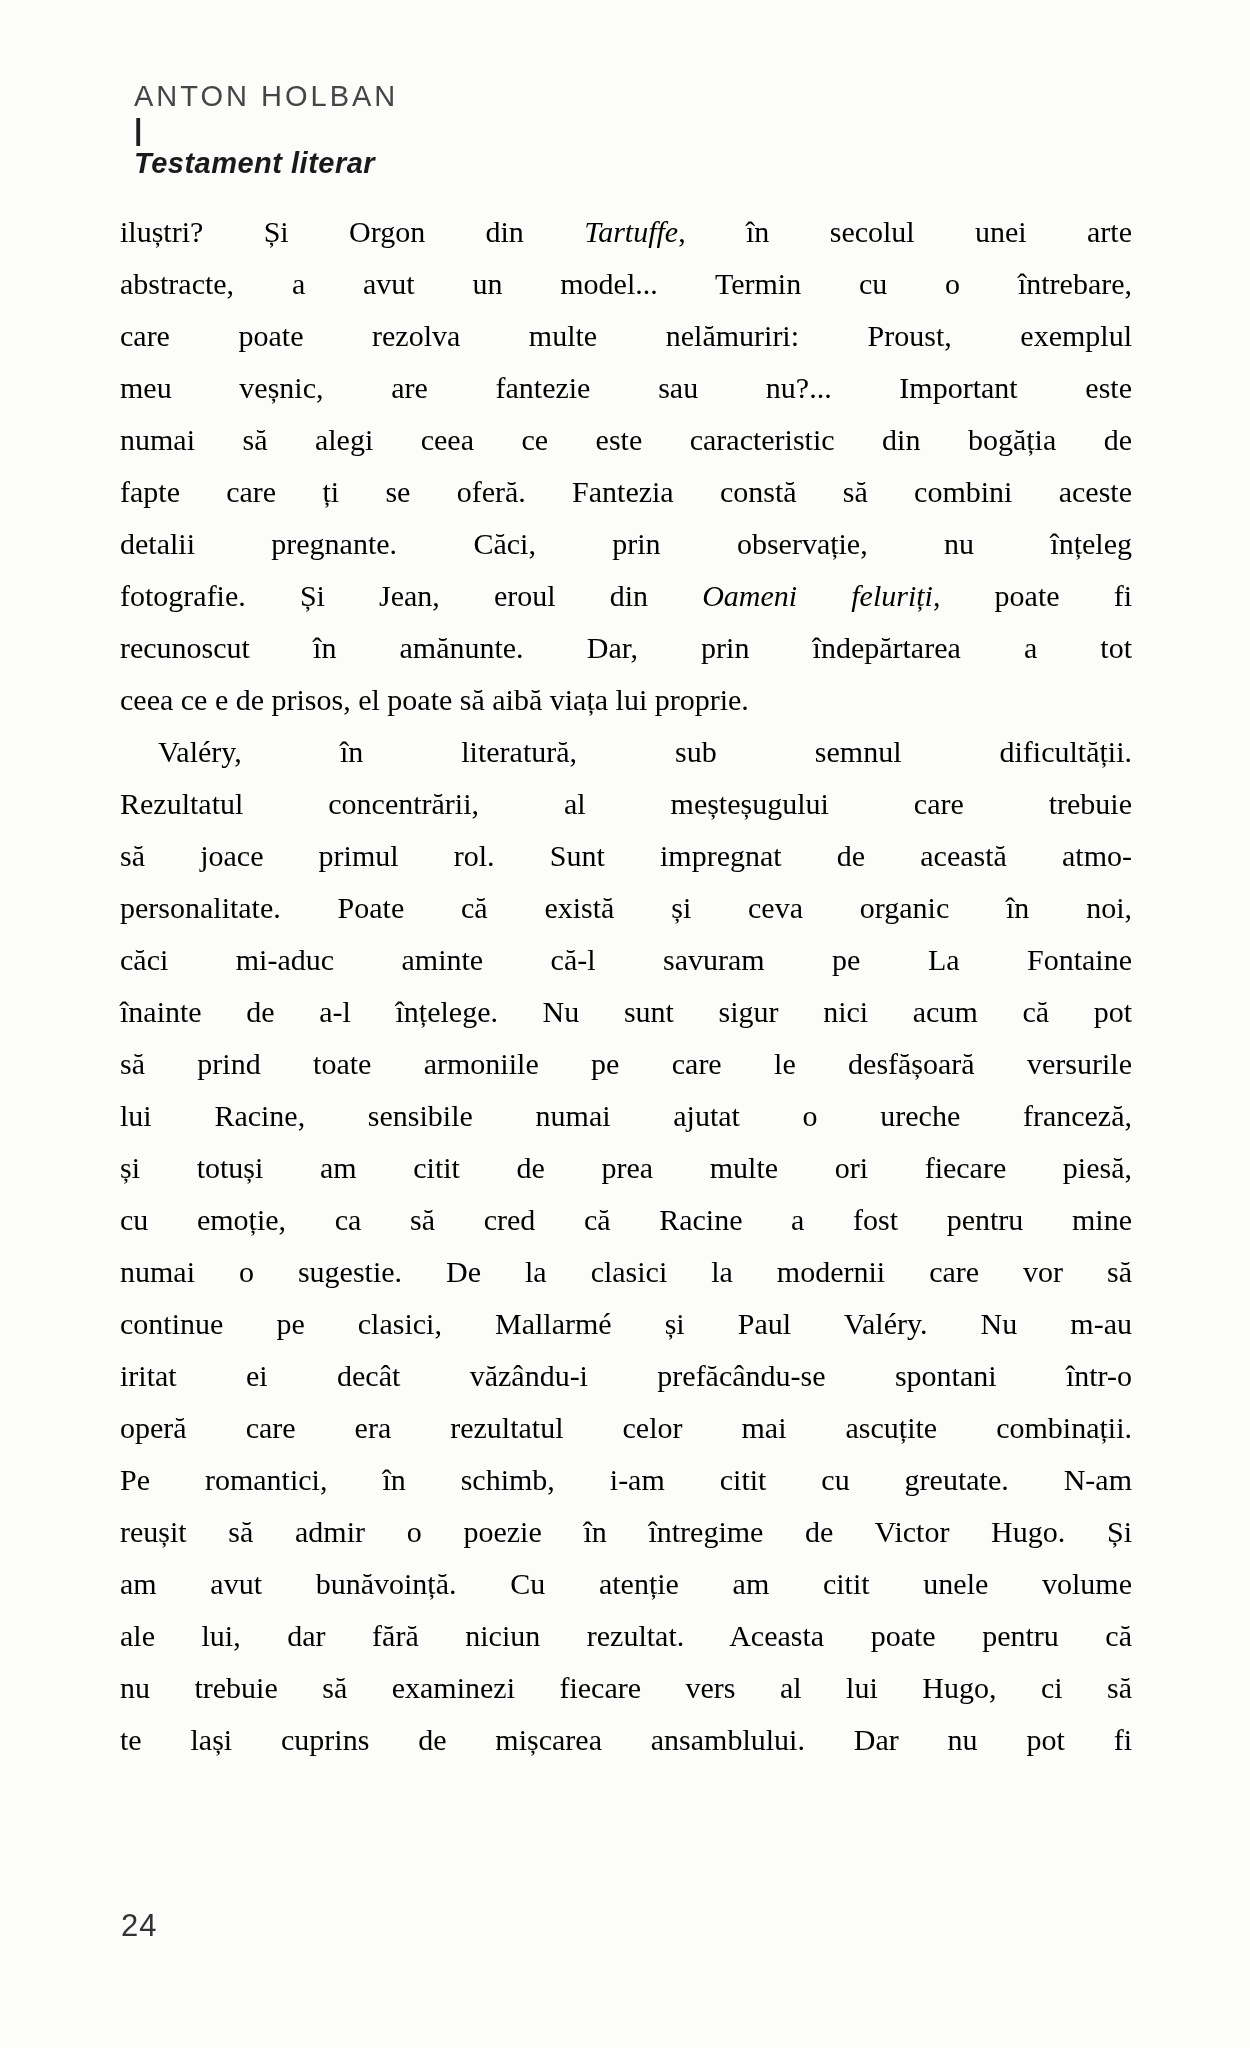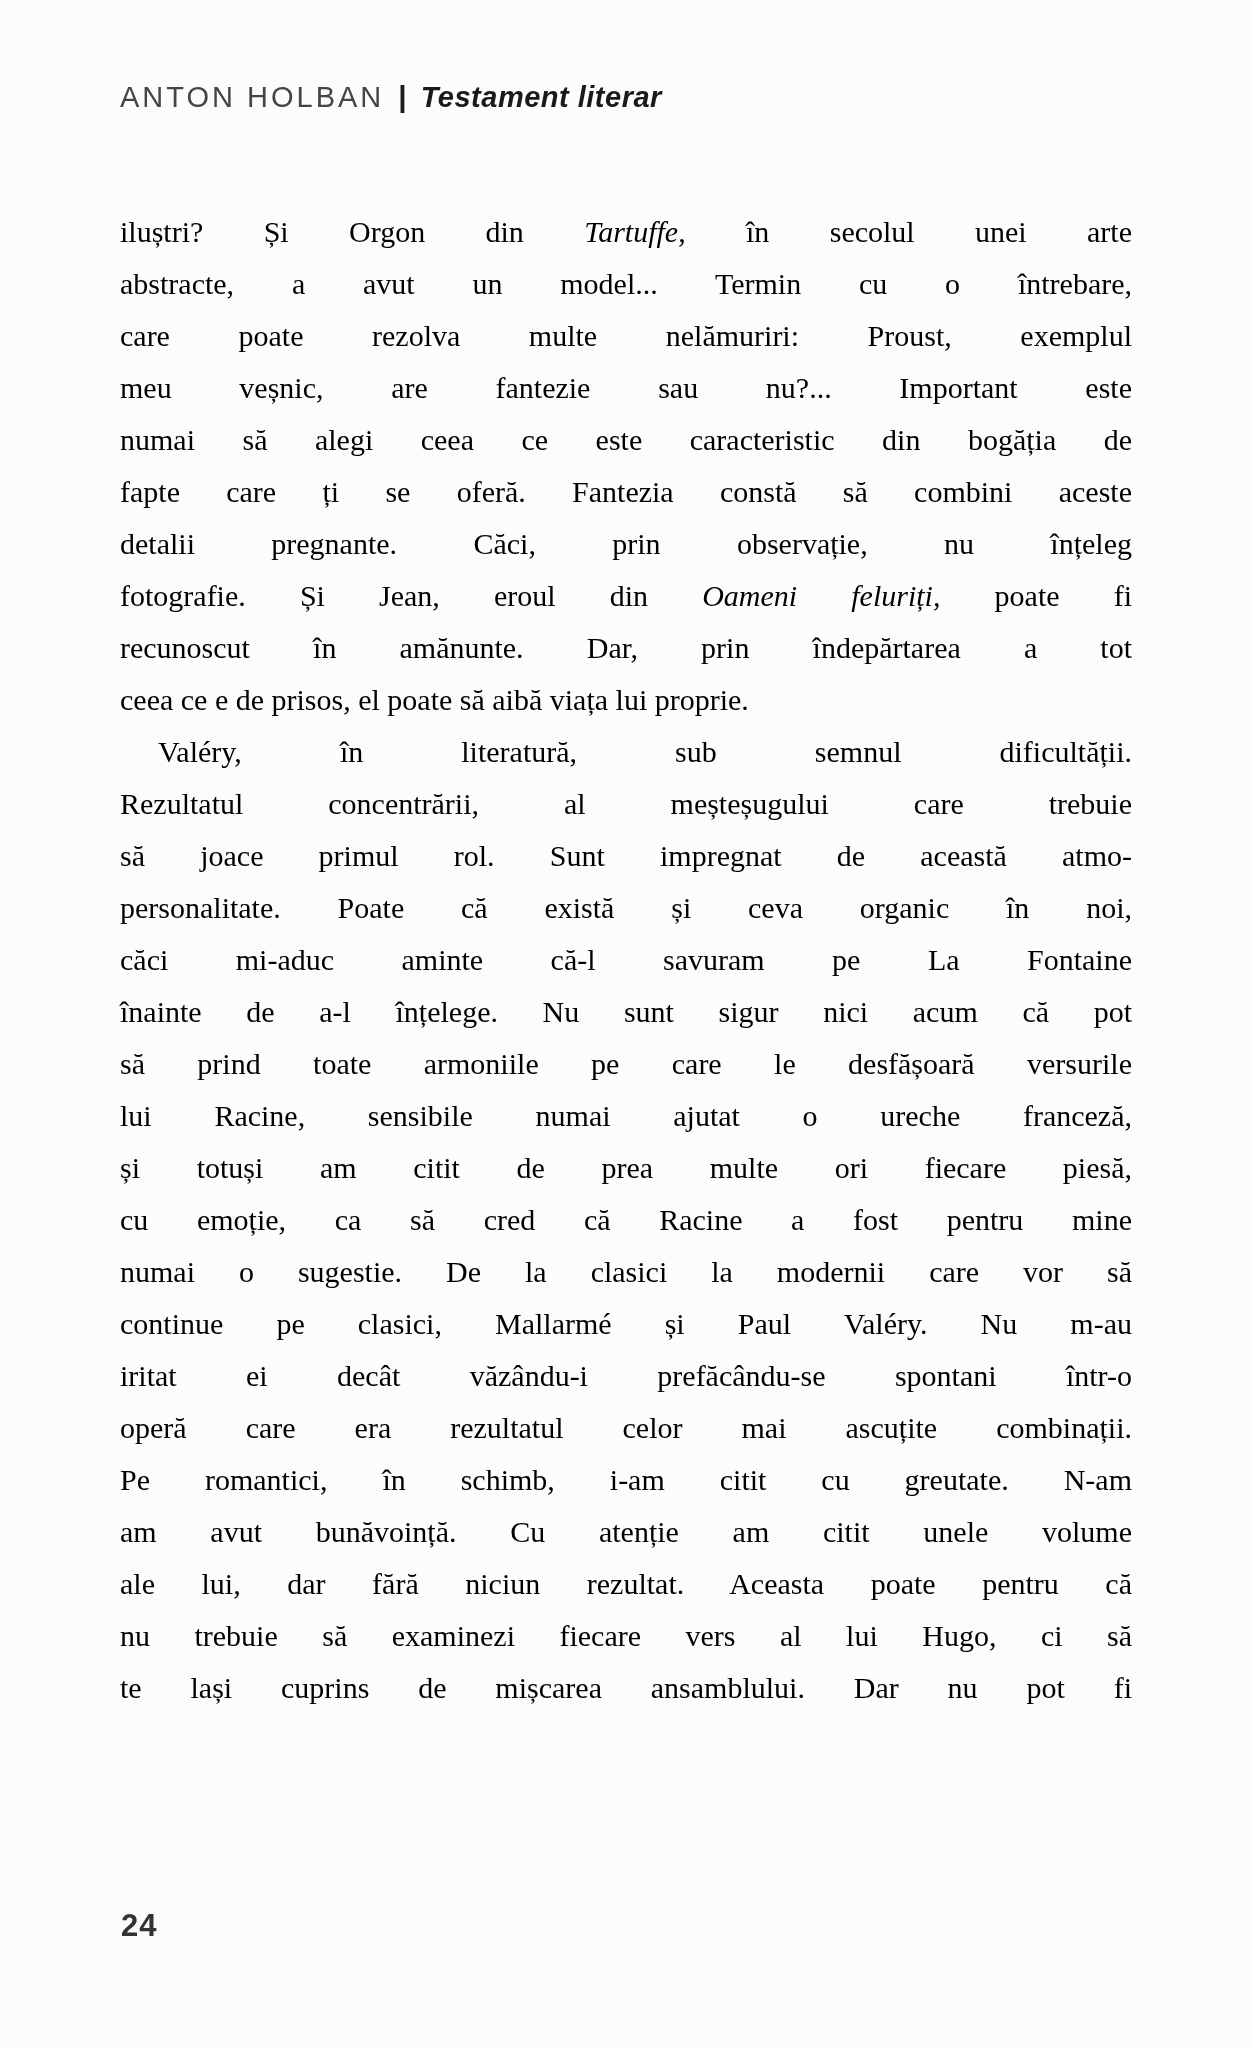--- a/index.html
+++ b/index.html
@@ -15,20 +15,21 @@
   }
   .running-header {
     position: absolute;
     left: 120px;
     top: 80px;
     display: flex;
     align-items: baseline;
     font-family: "Liberation Sans", sans-serif;
     font-size: 29px;
     white-space: nowrap;
+    flex-direction: column;
   }
   .author {
     font-weight: 400;
     letter-spacing: 3px;
     color: #454545;
   }
   .header-sep {
     font-weight: 700;
     color: #1d1d1d;
     margin: 0 14px;
@@ -64,21 +65,21 @@
   }
   .italic {
     font-style: italic;
   }
   .page-number {
     position: absolute;
     left: 121px;
     top: 1908px;
     font-family: "Liberation Sans", sans-serif;
     font-size: 31px;
-    font-weight: 700;
+    font-weight: 400;
     color: #333333;
     letter-spacing: 1px;
   }
 </style>
 </head>
 <body>
 
 <div class="page">
 
   <div class="running-header">
@@ -106,20 +107,21 @@
       <div class="line j"><span>înainte de a-l înțelege. Nu sunt sigur nici acum că pot</span></div>
       <div class="line j"><span>să prind toate armoniile pe care le desfășoară versurile</span></div>
       <div class="line j"><span>lui Racine, sensibile numai ajutat o ureche franceză,</span></div>
       <div class="line j"><span>și totuși am citit de prea multe ori fiecare piesă,</span></div>
       <div class="line j"><span>cu emoție, ca să cred că Racine a fost pentru mine</span></div>
       <div class="line j"><span>numai o sugestie. De la clasici la modernii care vor să</span></div>
       <div class="line j"><span>continue pe clasici, Mallarmé și Paul Valéry. Nu m-au</span></div>
       <div class="line j"><span>iritat ei decât văzându-i prefăcându-se spontani într-o</span></div>
       <div class="line j"><span>operă care era rezultatul celor mai ascuțite combinații.</span></div>
       <div class="line j"><span>Pe romantici, în schimb, i-am citit cu greutate. N-am</span></div>
+      <div class="line j"><span>reușit să admir o poezie în întregime de Victor Hugo. Și</span></div>
       <div class="line j"><span>am avut bunăvoință. Cu atenție am citit unele volume</span></div>
       <div class="line j"><span>ale lui, dar fără niciun rezultat. Aceasta poate pentru că</span></div>
       <div class="line j"><span>nu trebuie să examinezi fiecare vers al lui Hugo, ci să</span></div>
       <div class="line j"><span>te lași cuprins de mișcarea ansamblului. Dar nu pot fi</span></div>
     </div>
 
   <div class="page-number">24</div>
 
 </div>
 

